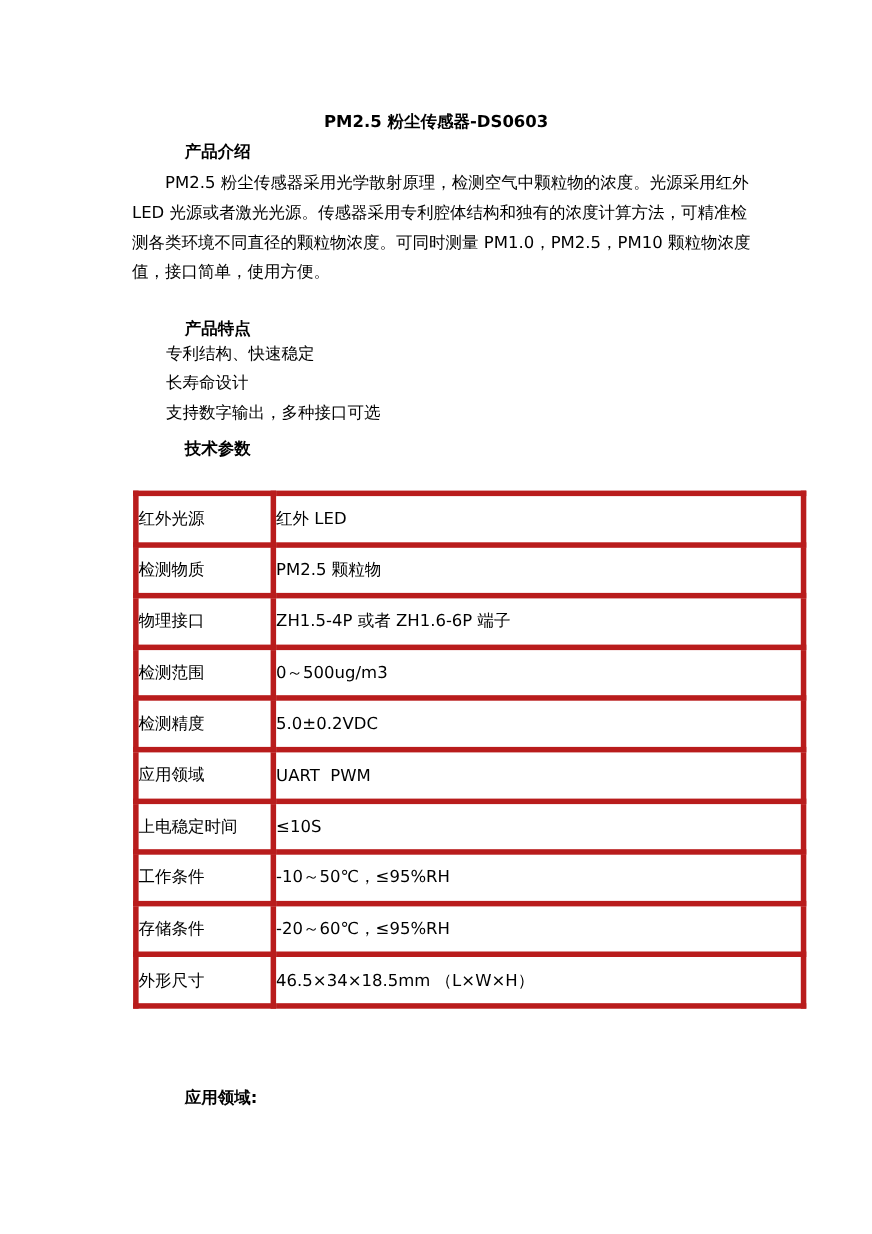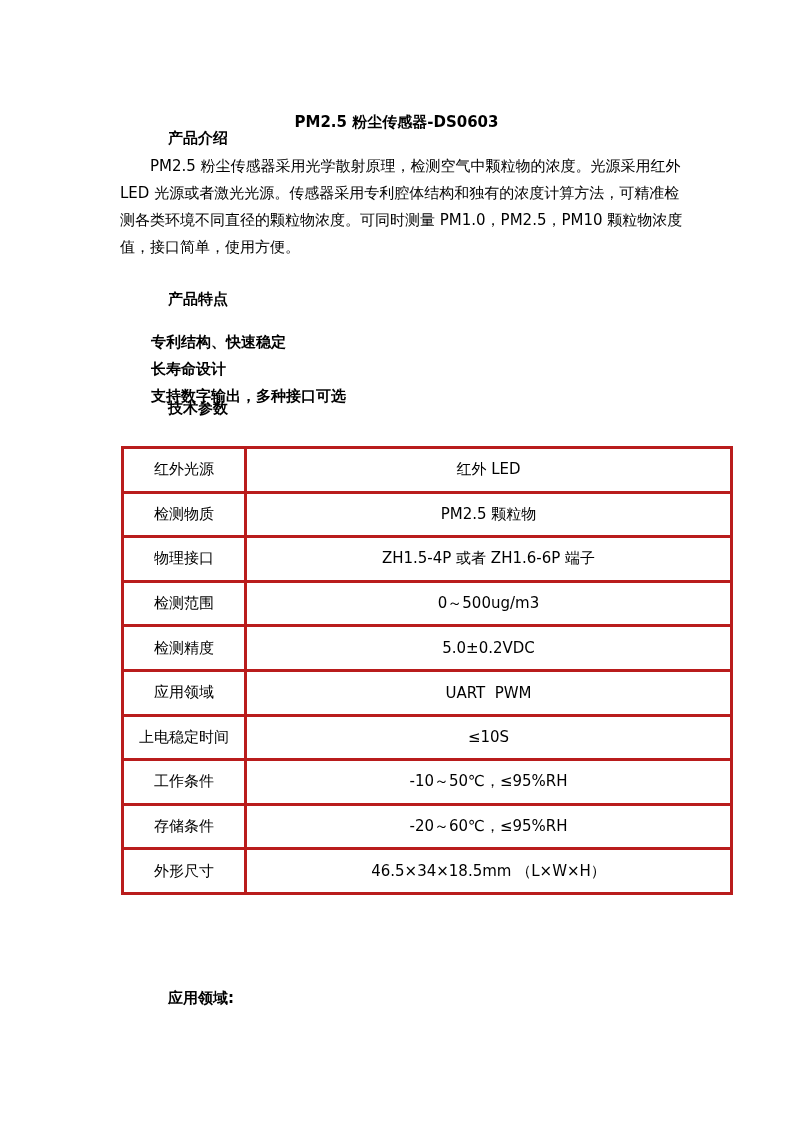--- a/index.html
+++ b/index.html
@@ -3,41 +3,41 @@
 <meta charset="utf-8">
 <style>
   html, body { margin: 0; padding: 0; background: #ffffff; }
   body {
     width: 793px; height: 1122px; position: relative; overflow: hidden;
     font-family: "DejaVu Sans", "Liberation Sans", sans-serif;
     color: #000000;
   }
   .title {
     position: absolute; left: 0; top: 100px; width: 793px;
-    text-align: center; font-size: 15px; font-weight: bold; line-height: 20px; margin-top: 12px;
+    text-align: center; font-size: 15px; font-weight: bold; line-height: 20px;
   }
   .h {
     position: absolute; left: 120px; font-size: 15px; font-weight: bold; line-height: 20px; margin-left: 48px;
   }
   .para {
     position: absolute; left: 120px; top: 153px; width: 565px;
     font-size: 15px; line-height: 27px; margin: 0;
   }
   .para .indent { display: inline-block; width: 30px; }
   .features {
-    position: absolute; left: 151px; top: 329px; margin: 0; padding: 0; list-style: none; font-weight: bold;
+    position: absolute; left: 151px; top: 308px; margin: 0; padding: 0; list-style: none;
   }
   .features li { font-size: 15px; line-height: 27px; }
   table.spec {
     position: absolute; left: 121px; top: 446px; width: 612px;
     border-collapse: collapse; table-layout: fixed;
   }
   table.spec td {
-    border: 3px solid #b91c1c; height: 41.6px; padding: 0;
-    text-align: center; vertical-align: middle; font-size: 15px;
+    border: 5px solid #b91c1c; height: 41.6px; padding: 0;
+    text-align: left; vertical-align: middle; font-size: 15px;
   }
   table.spec td.k { width: 120px; }
 </style>
 </head>
 <body>
 
 <div class="title">PM2.5 粉尘传感器-DS0603</div>
 
 <div class="h" style="top:128px;">产品介绍</div>
 <p class="para"><span class="indent"></span><span>PM2.5 粉尘传感器采用光学散射原理，检测空气中颗粒物的浓度。光源采用红外 LED 光源或者激光光源。传感器采用专利腔体结构和独有的浓度计算方法，可精准检测各类环境不同直径的颗粒物浓度。可同时测量 PM1.0，PM2.5，PM10 颗粒物浓度值，接口简单，使用方便。</span></p>

